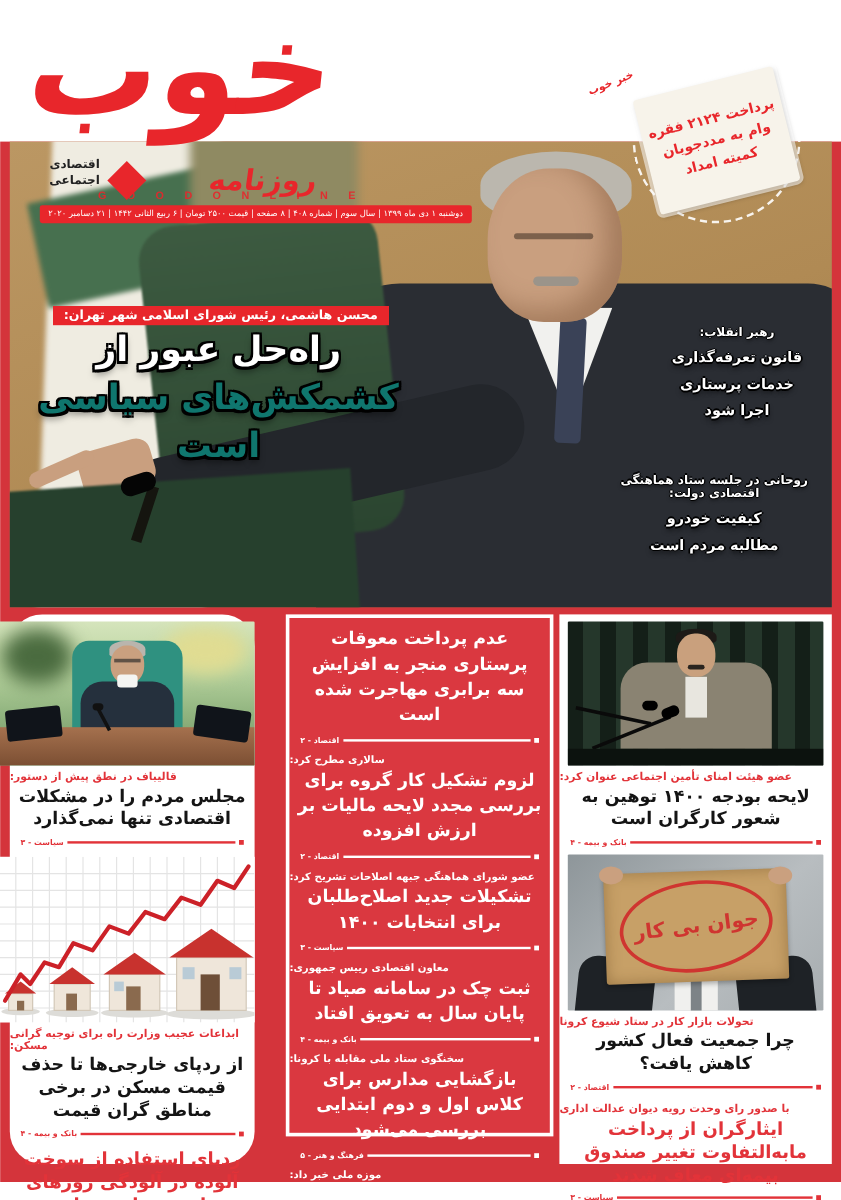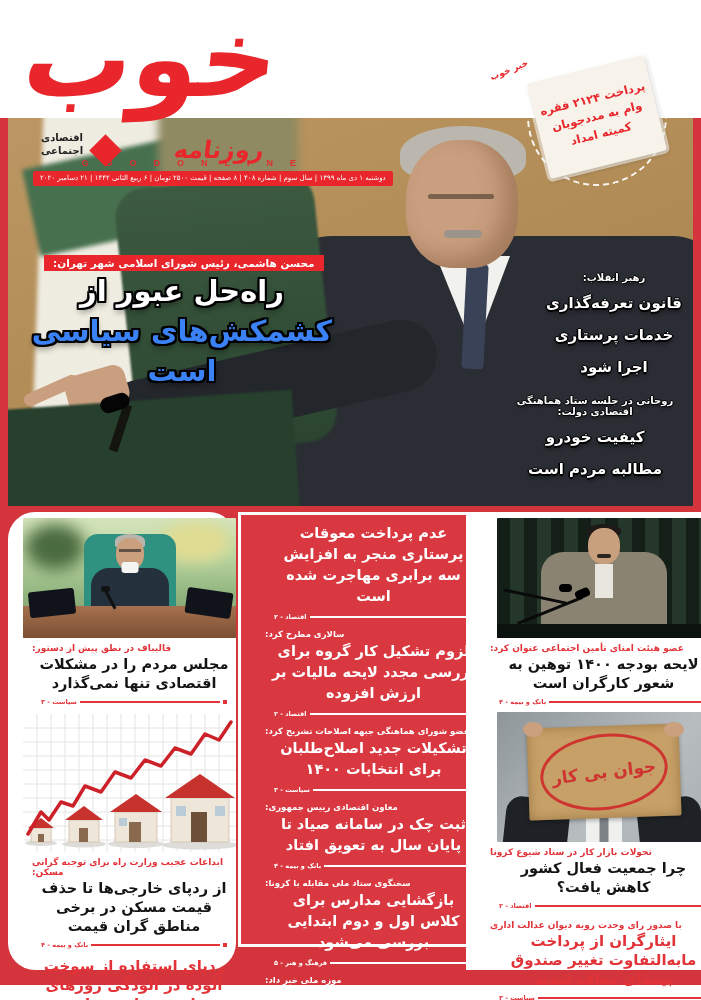--- a/index.html
+++ b/index.html
@@ -82,31 +82,31 @@
               border-radius:7px;transform:rotate(-24deg);}
 
   
   .lead-kicker{position:absolute;left:44px;top:255px;z-index:5;background:#e8262b;color:#fff;
                font-size:10.5px;font-weight:bold;padding:2px 9px;}
   .lead-headline{position:absolute;left:8px;top:271px;width:348px;z-index:5;text-align:center;
                  font-weight:bold;}
   .lead-line{font-size:29px;line-height:40px;color:#fff;
      text-shadow:-2px 0 0 #000,2px 0 0 #000,0 -2px 0 #000,0 2px 0 #000,
                  -2px -2px 0 #000,2px 2px 0 #000,-2px 2px 0 #000,2px -2px 0 #000,0 4px 6px rgba(0,0,0,.5);}
-  .lead-line.yellow{color:#3b82f6;}
+  .lead-line.yellow{color:#0f766e;}
   .ov{position:absolute;z-index:5;text-align:center;color:#fff;font-weight:bold;}
   .ov-kicker{font-size:10px;
      text-shadow:-1px 0 0 #000,1px 0 0 #000,0 -1px 0 #000,0 1px 0 #000,0 2px 3px rgba(0,0,0,.6);}
-  .ov-headline{margin-top:4px;font-size:15px;line-height:32px;white-space:pre-line;
+  .ov-headline{margin-top:4px;font-size:12px;line-height:22px;white-space:pre-line;
      text-shadow:-1.5px 0 0 #000,1.5px 0 0 #000,0 -1.5px 0 #000,0 1.5px 0 #000,0 3px 4px rgba(0,0,0,.6);}
   .ov1{left:534px;top:272px;width:160px;}
   .ov2{left:496px;top:395px;width:198px;}
 
   
-  .card{position:absolute;background:#fff;padding-left:24px;}
+  .card{position:absolute;background:#fff;}
   .card-left{left:8px;top:512px;width:204px;height:458px;border-radius:27px;}
   .card-mid{left:238px;top:512px;width:217px;height:429px;background:#da3840;border:3px solid #fff;}
   .card-right{left:466px;top:512px;width:227px;height:458px;}
 
   .ph{position:relative;margin:6px auto 0;width:213px;height:120px;overflow:hidden;border-radius:1px;}
   .kicker{margin-top:5px;text-align:left;font-size:9px;font-weight:bold;color:#e23339;}
   .headline{margin:2px 7px 0;text-align:center;font-size:14.5px;line-height:19px;font-weight:bold;
             color:#141414;}
   .headline.red{color:#e23339;font-size:15px;}
   .divider{display:flex;align-items:center;gap:3px;direction:ltr;margin:5px 9px 2px;}

